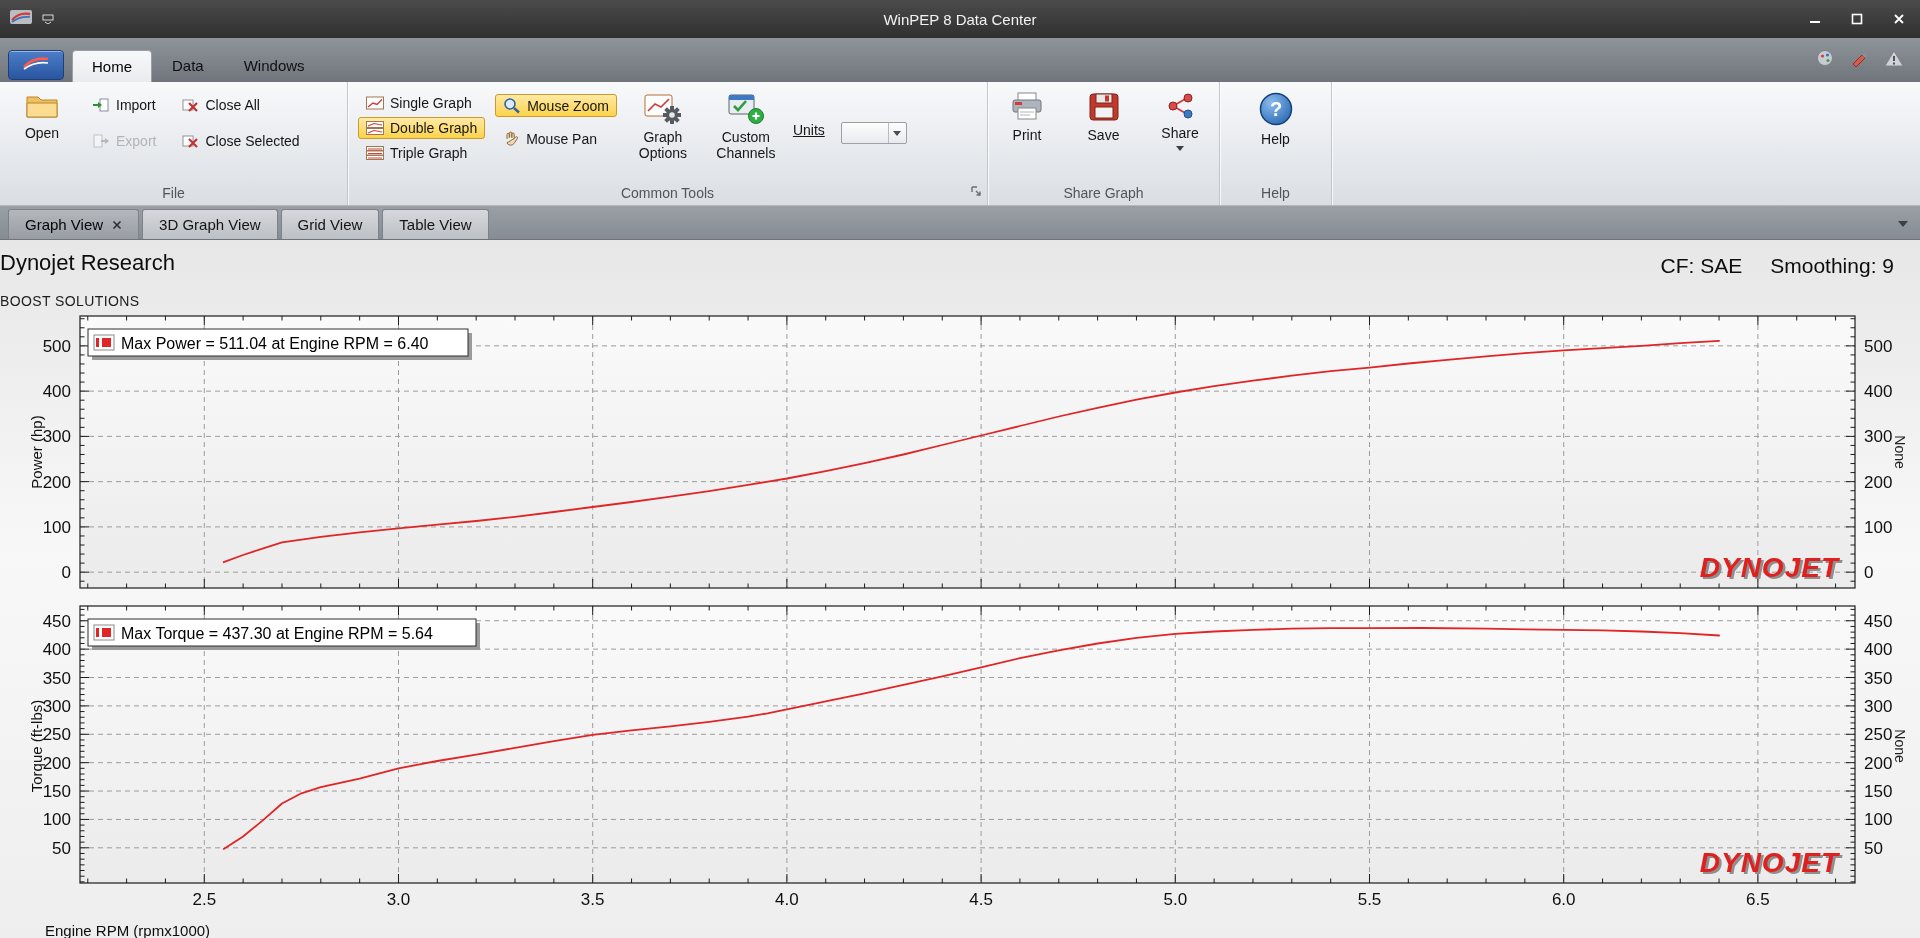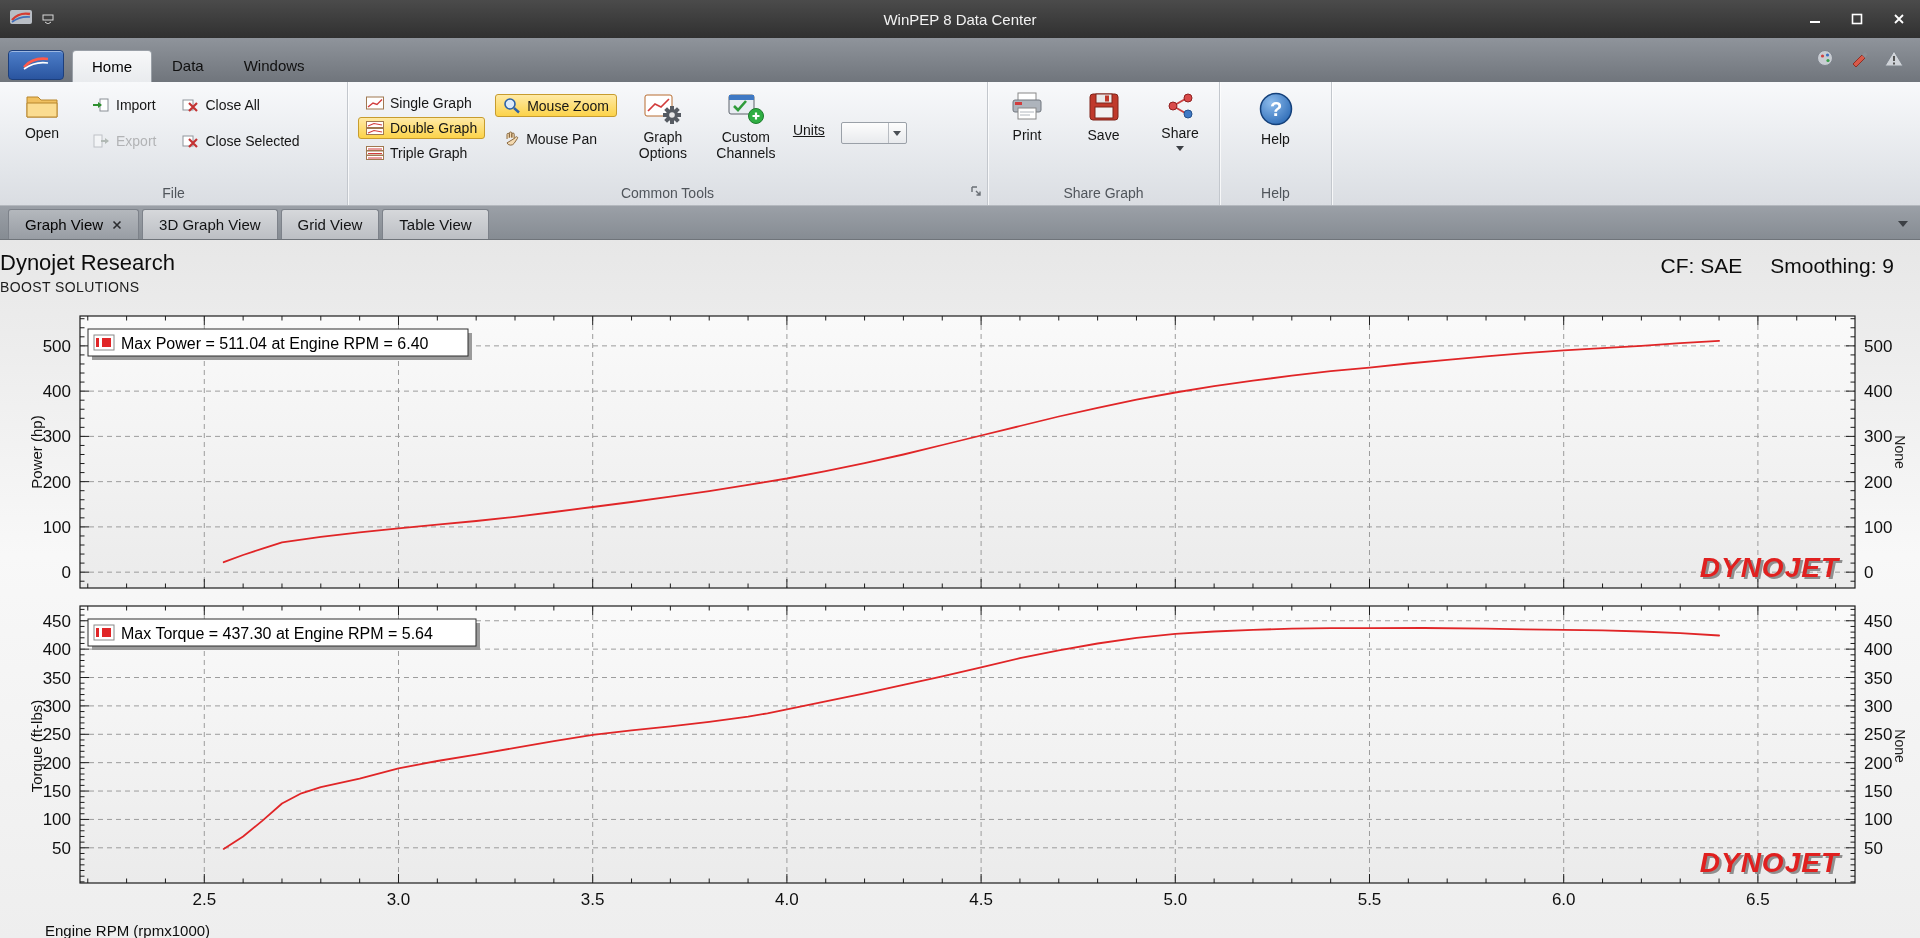--- a/index.html
+++ b/index.html
@@ -64,21 +64,21 @@
   .vtab.active { background:linear-gradient(#b2b6bb,#9296 9c); background:linear-gradient(#b4b8bd,#989da4); color:#050505; }
   .vtab-close { display:flex; align-items:center; color:#2e3033; }
   .tab-overflow { margin-left:auto; padding:0 12px 8px 0; }
 
   
   .graph-area { flex:1; background:linear-gradient(180deg,#e7e7e7,#f8f8f8 45%,#eeeeee);
     position:relative; border-top:1px solid #6f747a; }
   .gheader { height:66px; position:relative; }
   .gtitle-block { padding-top:10px; }
   .gtitle { font-size:22px; color:#0d0d0d; }
-  .gsub { font-size:14px; letter-spacing:.4px; color:#1c1c1c; margin-top:3px; }
+  .gsub { font-size:14px; letter-spacing:.4px; color:#1c1c1c; margin-top:17px; }
   .gcf { position:absolute; right:26px; top:14px; font-size:21px; color:#0d0d0d; display:flex; gap:28px; }
 
   .chart { position:relative; }
   .chart svg { display:block; }
   .y-title { position:absolute; left:36px; top:50%; transform:translate(-50%,-50%) rotate(-90deg);
     font-size:15px; color:#111; white-space:nowrap; }
   .y-title.torque { top:46%; }
   .right-title { position:absolute; right:20px; top:50%; transform:translate(50%,-50%) rotate(90deg);
     font-size:14px; color:#222; white-space:nowrap; }
   .right-title.torque { top:46%; }

